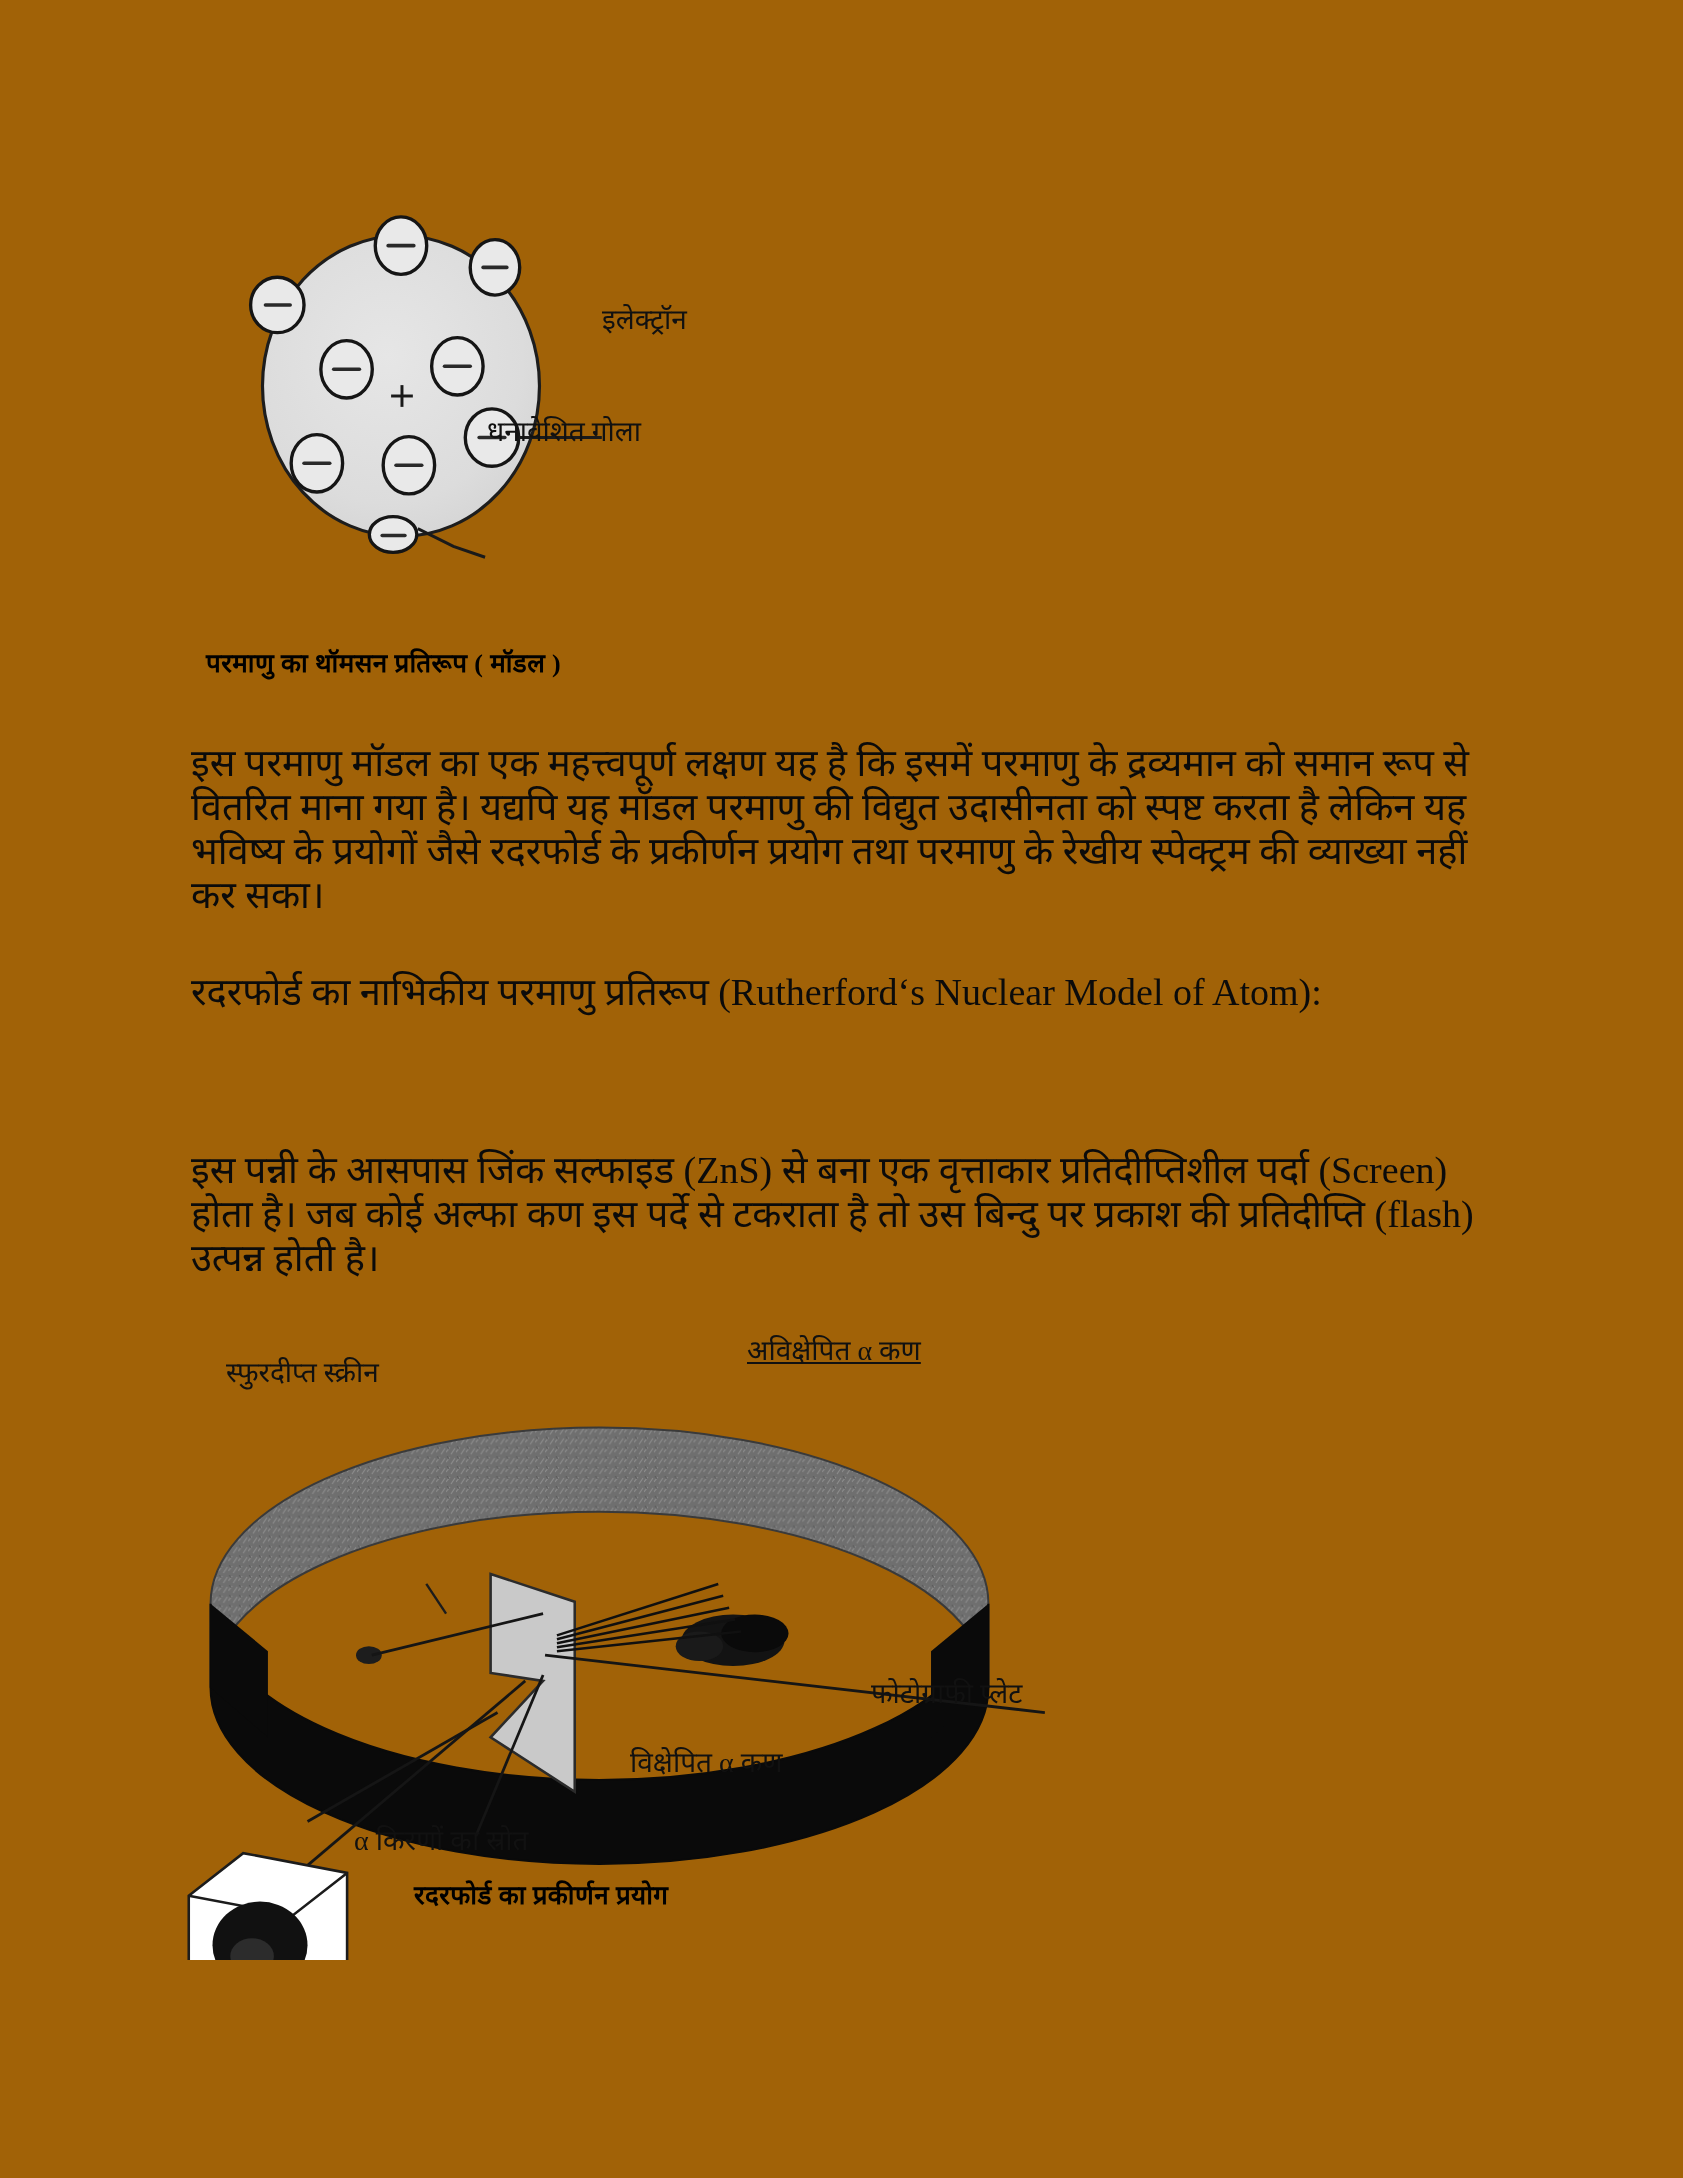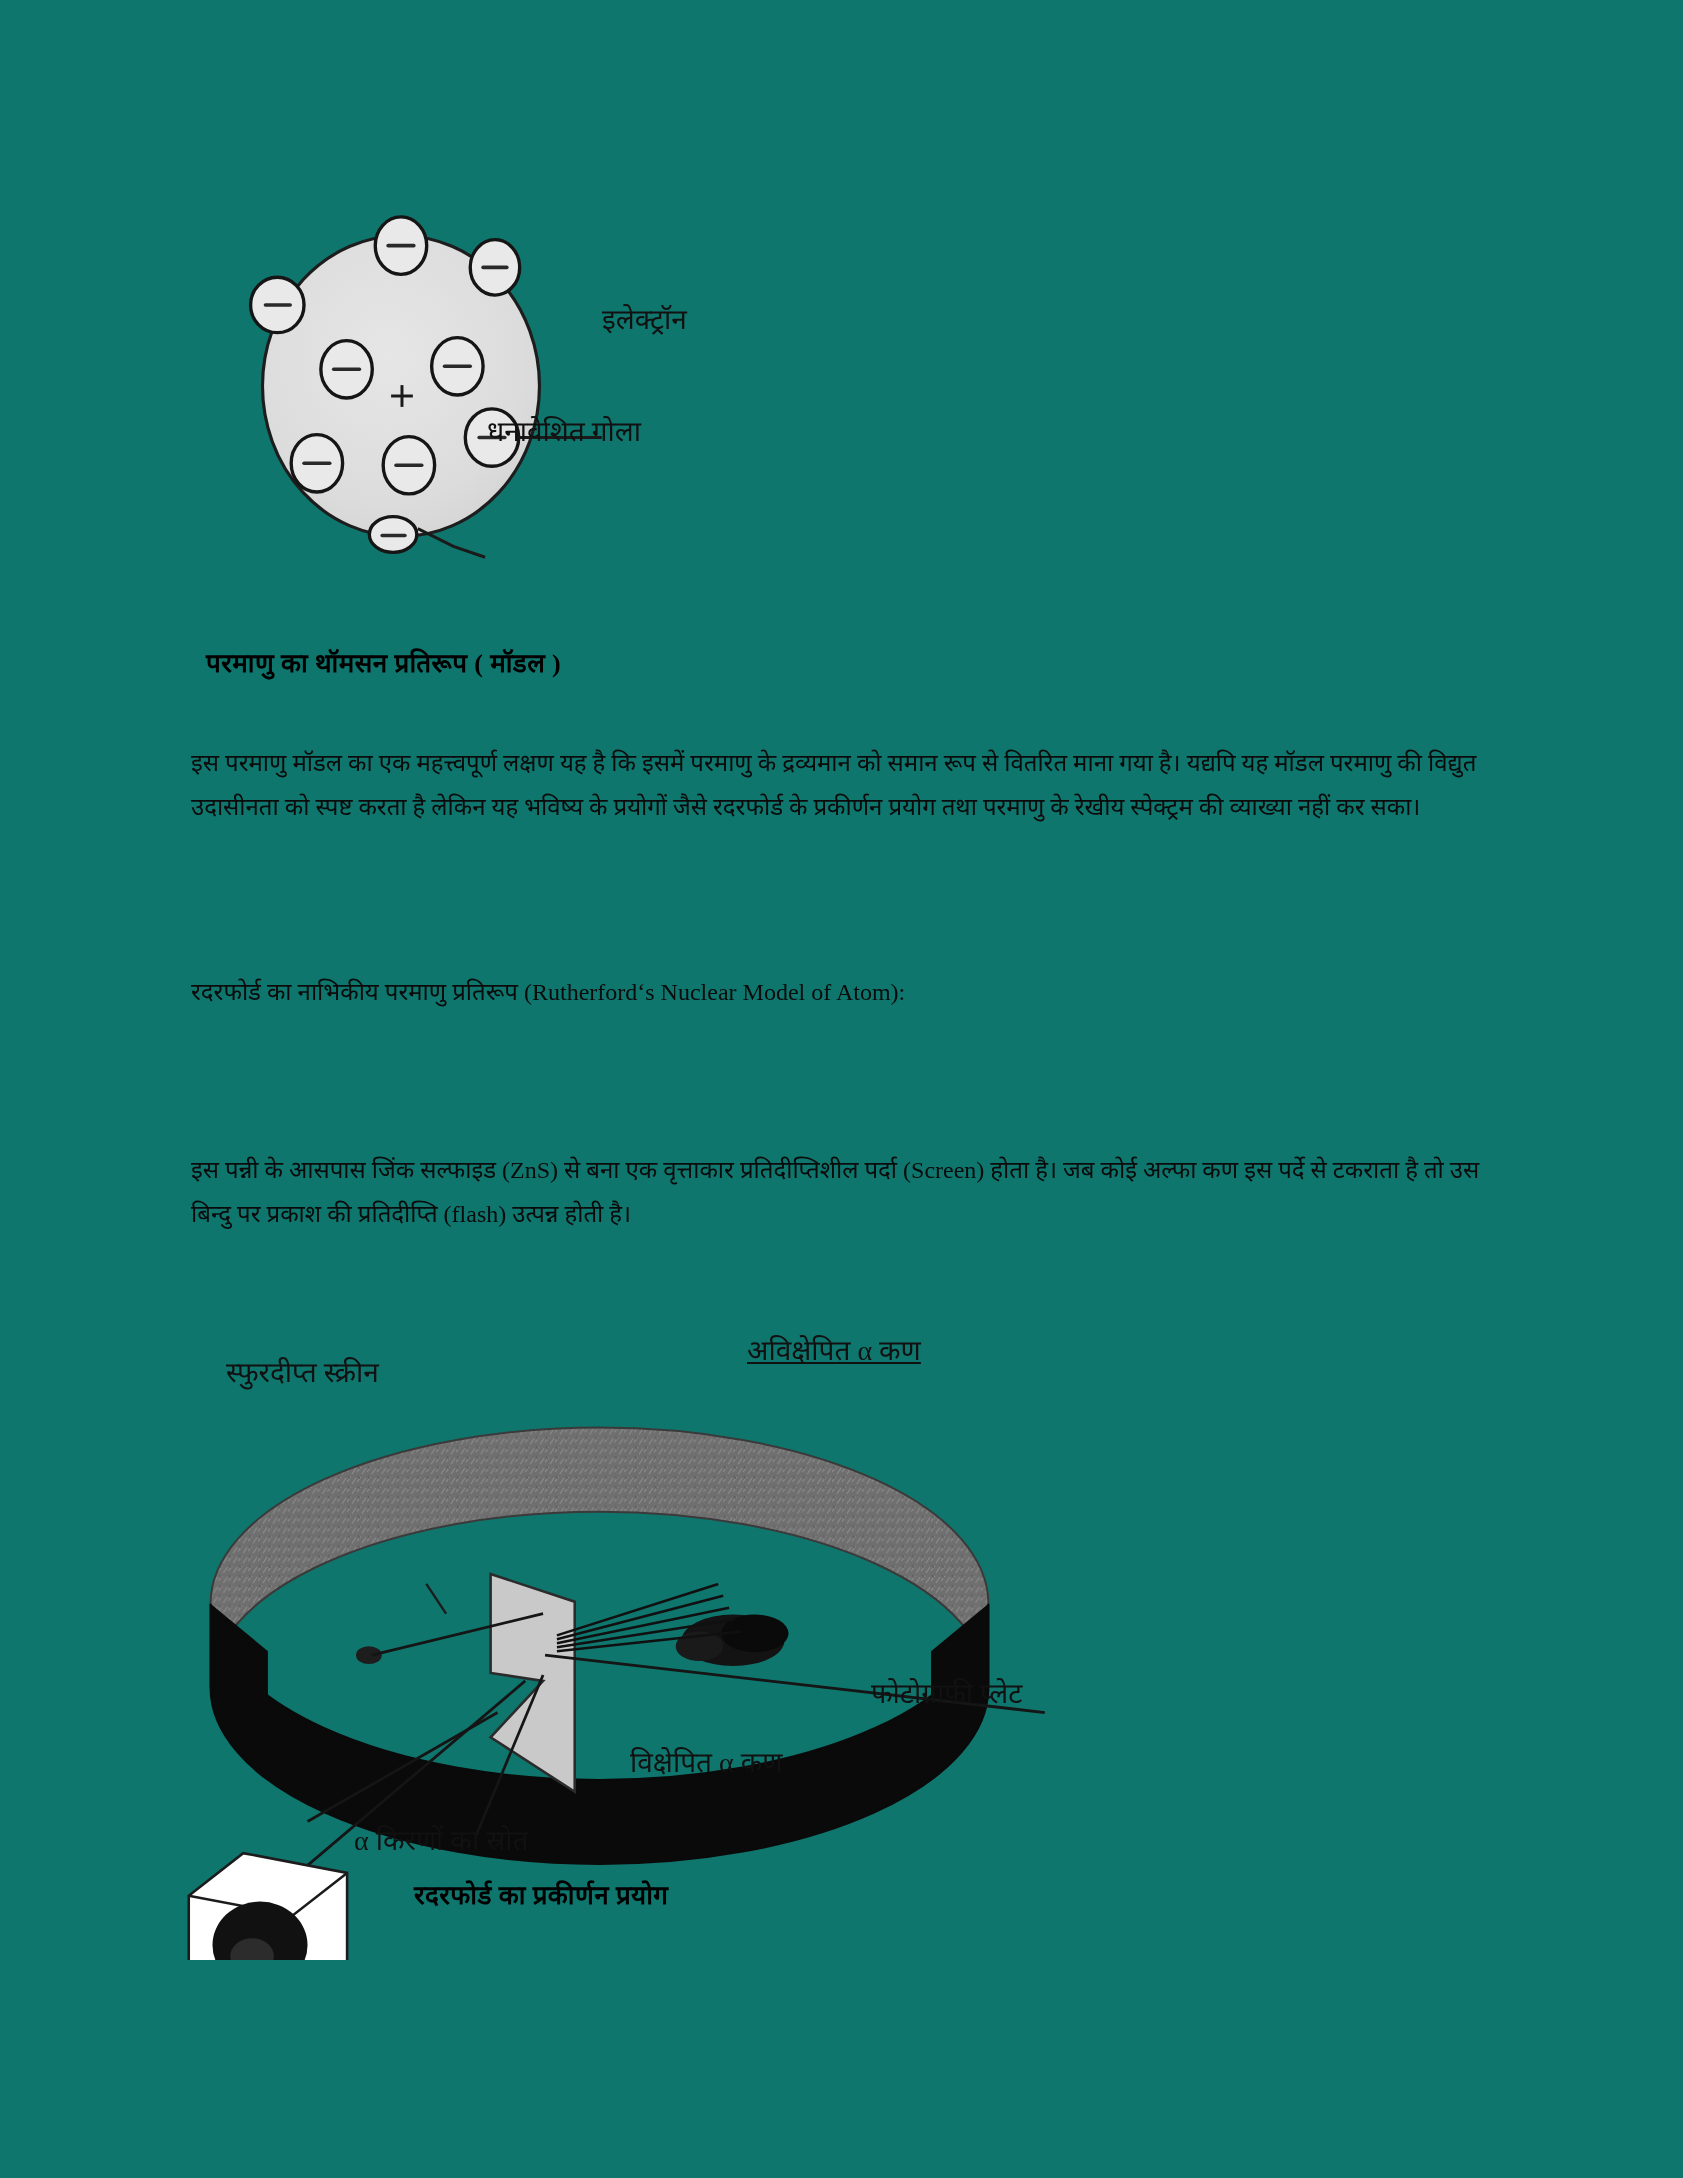--- a/index.html
+++ b/index.html
@@ -12,27 +12,27 @@
     width: 1683px;
     height: 2178px;
     font-family: "Liberation Serif", "DejaVu Serif", serif;
     color: #111111;
     position: relative;
     overflow: hidden;
   }
   .page {
     position: absolute;
     inset: 0;
-    background: #0f766e;
+    background: #a16207;
   }
   .para-block {
     position: absolute;
     left: 191px;
     width: 1307px;
-    font-size: 24px;
+    font-size: 38px;
     line-height: 44px;
     color: #0b0b0b;
   }
   .para-block p {
     margin: 0 0 0 0;
   }
   .caption-bold {
     position: absolute;
     font-family: "Liberation Serif", "DejaVu Serif", serif;
     font-weight: bold;

